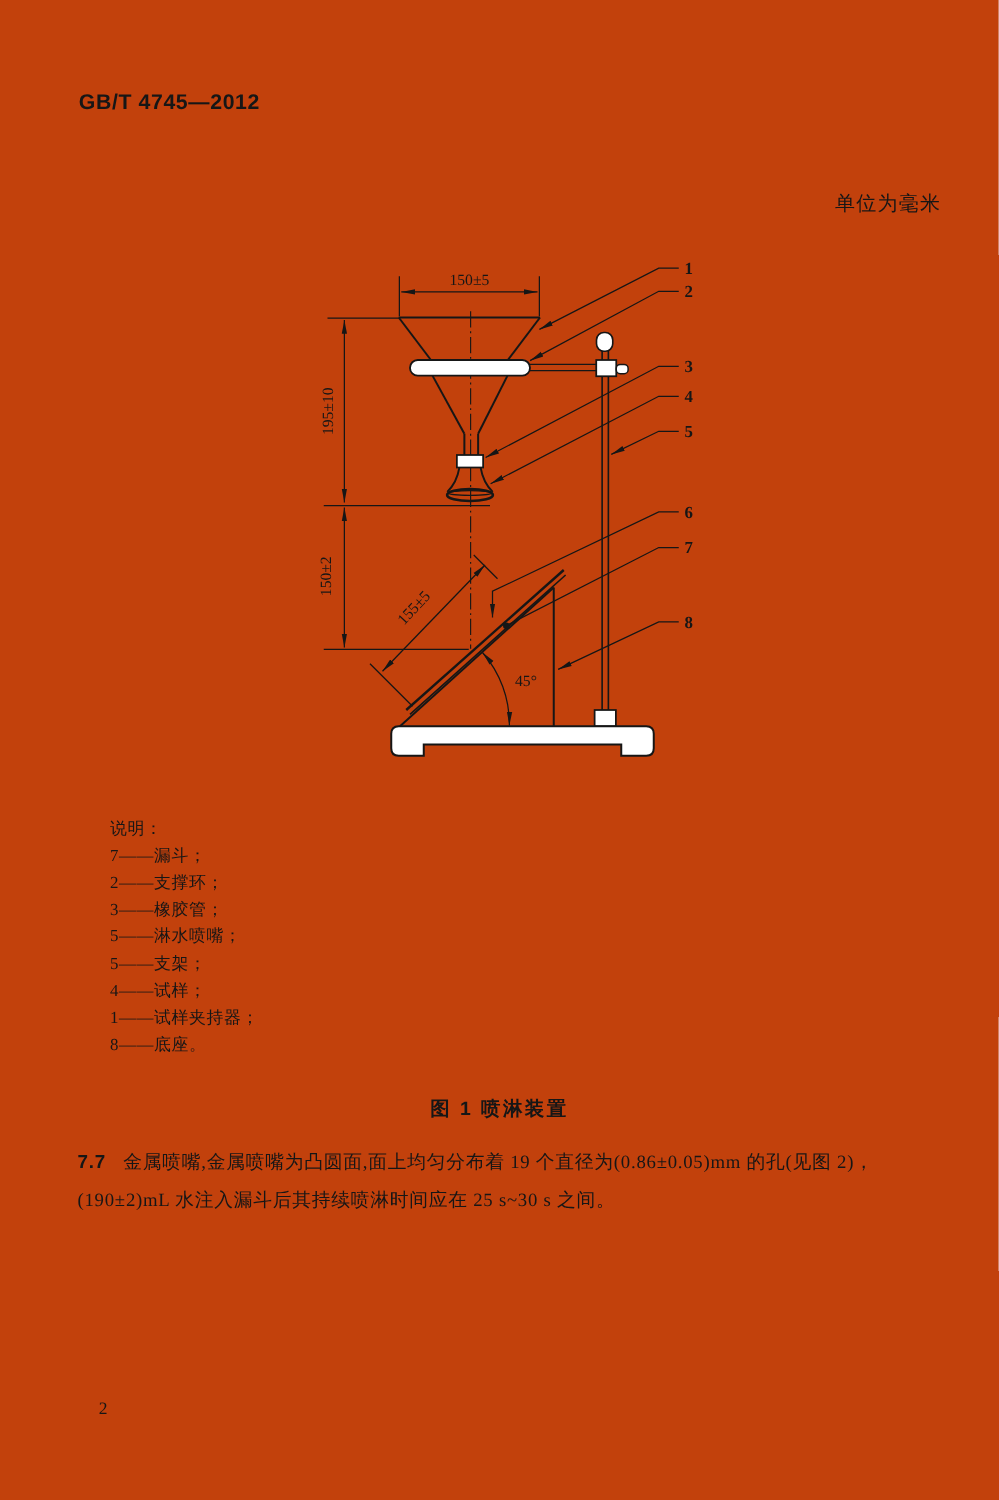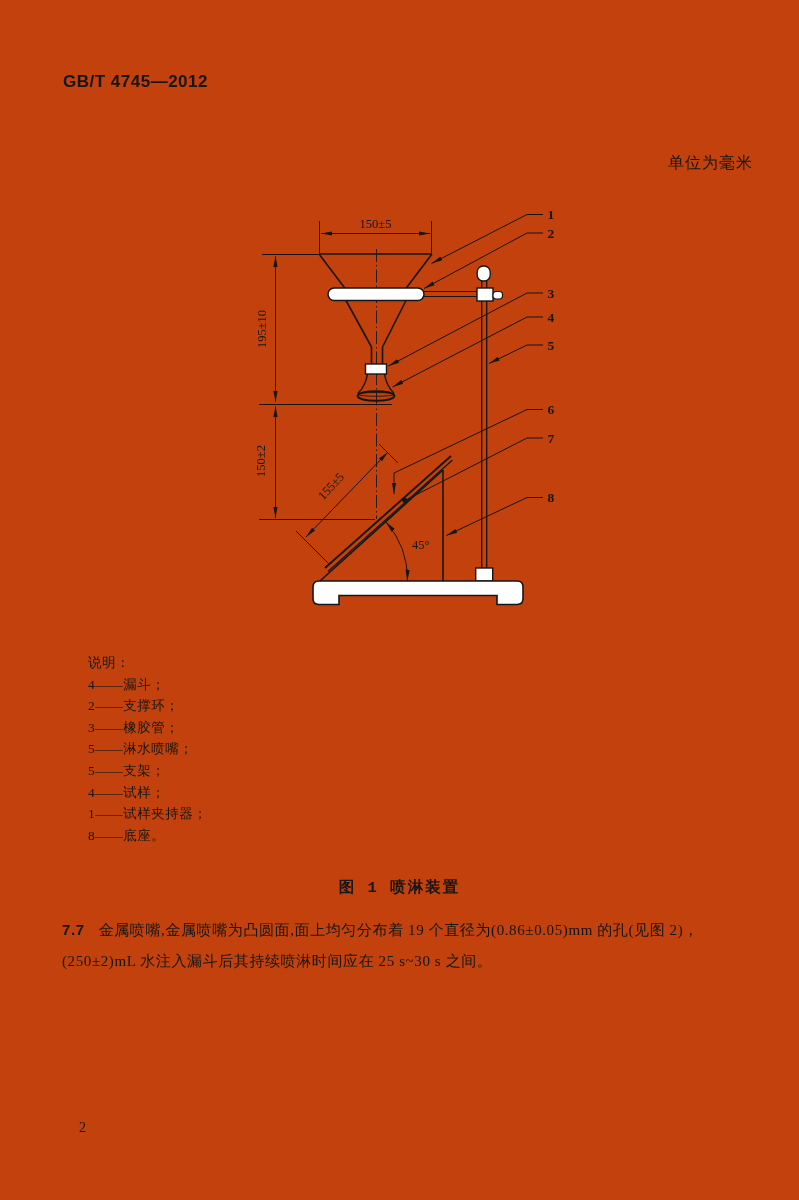--- a/index.html
+++ b/index.html
@@ -21,21 +21,21 @@
     font-size:16px;letter-spacing:1px;font-weight:500;
   }
   .figure-wrap{position:absolute;left:0;top:0;}
   .legend{
     position:absolute;left:88px;top:652px;
     font-size:13.5px;line-height:21.6px;letter-spacing:.5px;font-family:Liberation Serif, serif;
   }
   .figure-caption{
     position:absolute;left:0;top:877px;width:799px;
     text-align:center;
-    font-family:Liberation Mono, monospace;
+    font-family:Liberation Sans, sans-serif;
     font-weight:bold;font-size:15.5px;letter-spacing:2px;
   }
   .clause{
     position:absolute;left:62px;top:914px;width:700px;
     font-size:15px;line-height:31px;letter-spacing:.6px;
   }
   .clause .num{font-family:"Liberation Sans","DejaVu Sans",sans-serif;font-weight:bold;margin-right:14px;}
   .clause-line{white-space:nowrap;}
   .page-number{
     position:absolute;left:79px;top:1120px;
@@ -176,36 +176,36 @@
         <text class="callout" x="547.5" y="349.5">5</text>
         <text class="callout" x="547.5" y="414">6</text>
         <text class="callout" x="547.5" y="442.5">7</text>
         <text class="callout" x="547.5" y="502">8</text>
       </g>
     </svg>
   </div>
 
   <div class="legend">
     <div>说明：</div>
-    <div>4——漏斗；</div>
+    <div>7——漏斗；</div>
     <div>2——支撑环；</div>
     <div>3——橡胶管；</div>
     <div>5——淋水喷嘴；</div>
     <div>5——支架；</div>
     <div>4——试样；</div>
     <div>1——试样夹持器；</div>
     <div>8——底座。</div>
   </div>
 
   <div class="figure-caption">图 1  喷淋装置</div>
 
   <div class="clause">
     <div class="clause-line">
       <span class="num">7.7</span><span>金属喷嘴,金属喷嘴为凸圆面,面上均匀分布着 19 个直径为(0.86±0.05)mm 的孔(见图 2)，</span>
     </div>
     <div class="clause-line">
-      <span>(250±2)mL 水注入漏斗后其持续喷淋时间应在 25 s~30 s 之间。</span>
+      <span>(190±2)mL 水注入漏斗后其持续喷淋时间应在 25 s~30 s 之间。</span>
     </div>
   </div>
 
   <div class="page-number">2</div>
 
 </div>
 
 </body></html>

